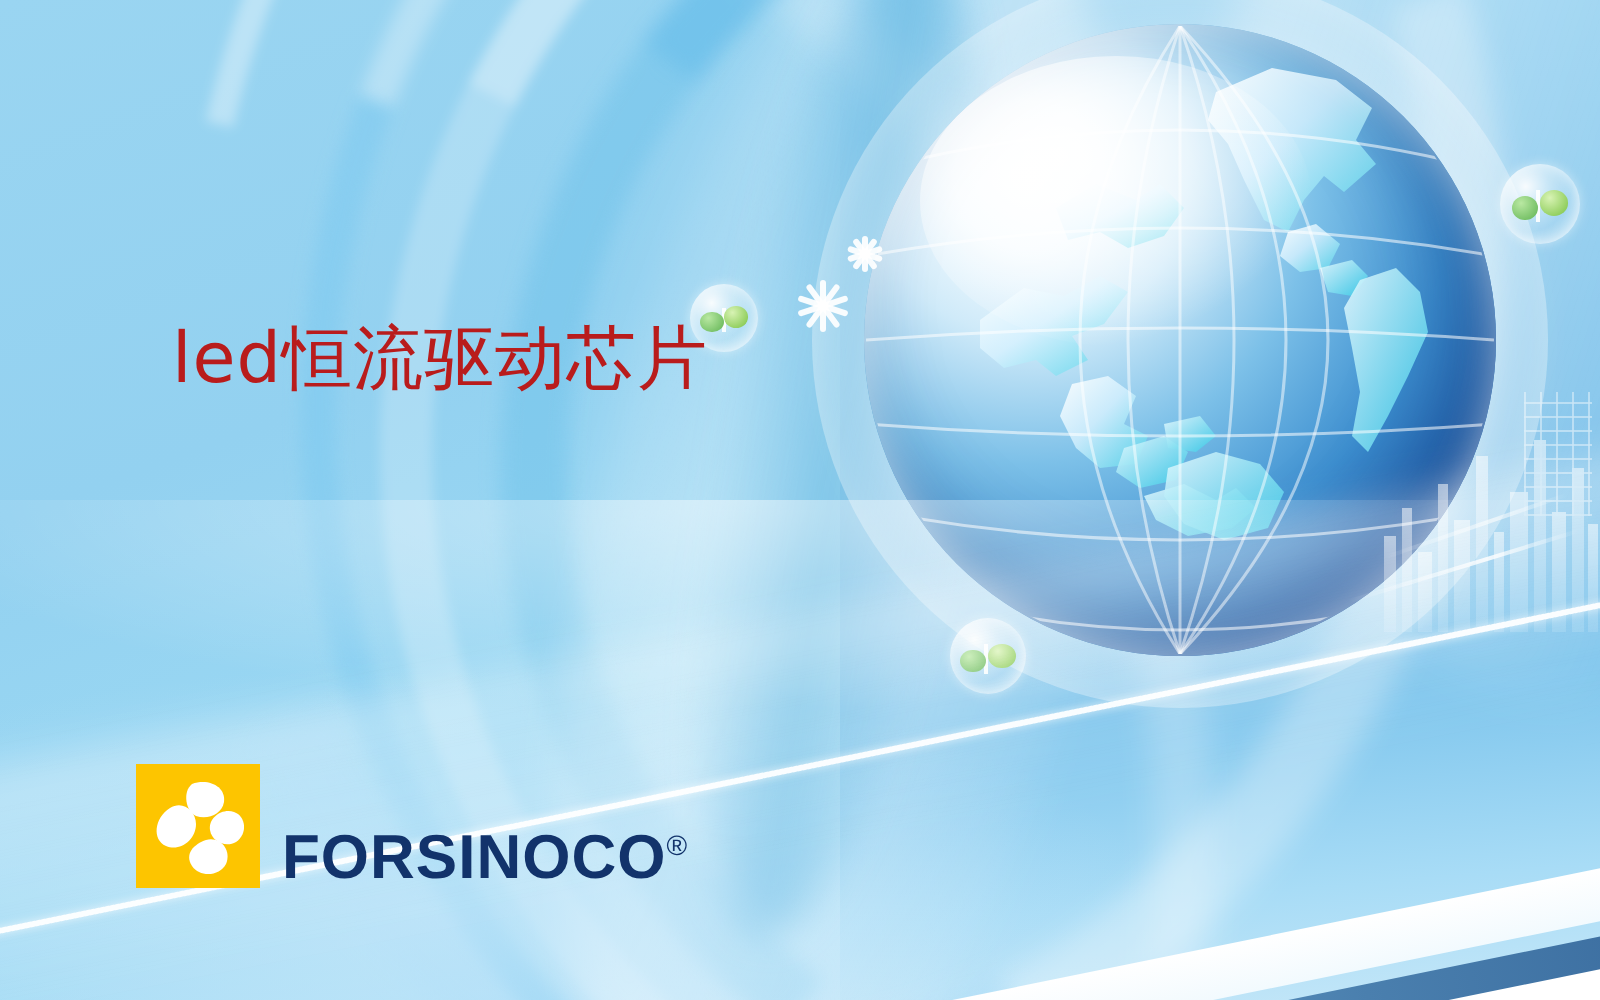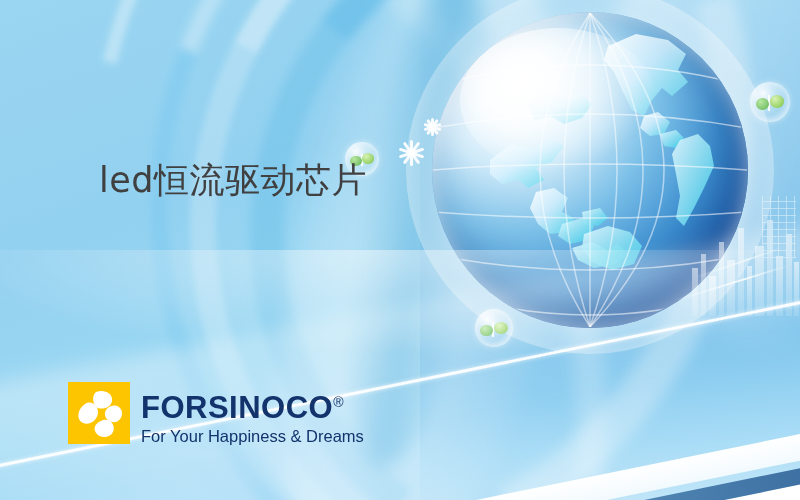--- a/index.html
+++ b/index.html
@@ -221,25 +221,24 @@
     transform:rotate(-11deg);
     filter:blur(9px);
   }
 
   
   .headline{
     position:absolute;left:0;top:162px;width:420px;
     z-index:20;
   }
   .headline .line{
-    color:#404040;
+    color:#b91c1c;
     font-family:"DejaVu Sans","Liberation Sans",sans-serif;
     white-space:nowrap;
     line-height:1.05;
-    margin-left:13px;
   }
   .headline .line1{
     font-size:35px;
     padding-left:86px;
     letter-spacing:.5px;
   }
   .headline .line2{
     font-size:37px;
     padding-left:98px;
     margin-top:25px;
@@ -448,17 +447,16 @@
         <g fill="#ffffff">
           <path d="M28 10 C36 7 45 11 44 19 C43 25 36 28 30 26 C25 24 23 14 28 10 Z"></path>
           <path d="M49 24 C55 26 56 35 50 39 C45 42 38 39 37 33 C36 27 43 22 49 24 Z"></path>
           <path d="M17 22 C23 18 30 23 30 30 C30 38 22 44 15 41 C8 38 9 27 17 22 Z"></path>
           <path d="M35 38 C42 36 48 43 45 50 C42 56 32 57 28 51 C24 45 29 40 35 38 Z"></path>
         </g>
       </svg>
     </div>
     <div class="logo-text">
       <div class="logo-name"><span>FORSINOCO</span><sup>®</sup></div>
-      <div class="logo-tag">For Your Happiness &amp; Dreams</div>
     </div>
   </div>
 
 </div>
 
 </body></html>

